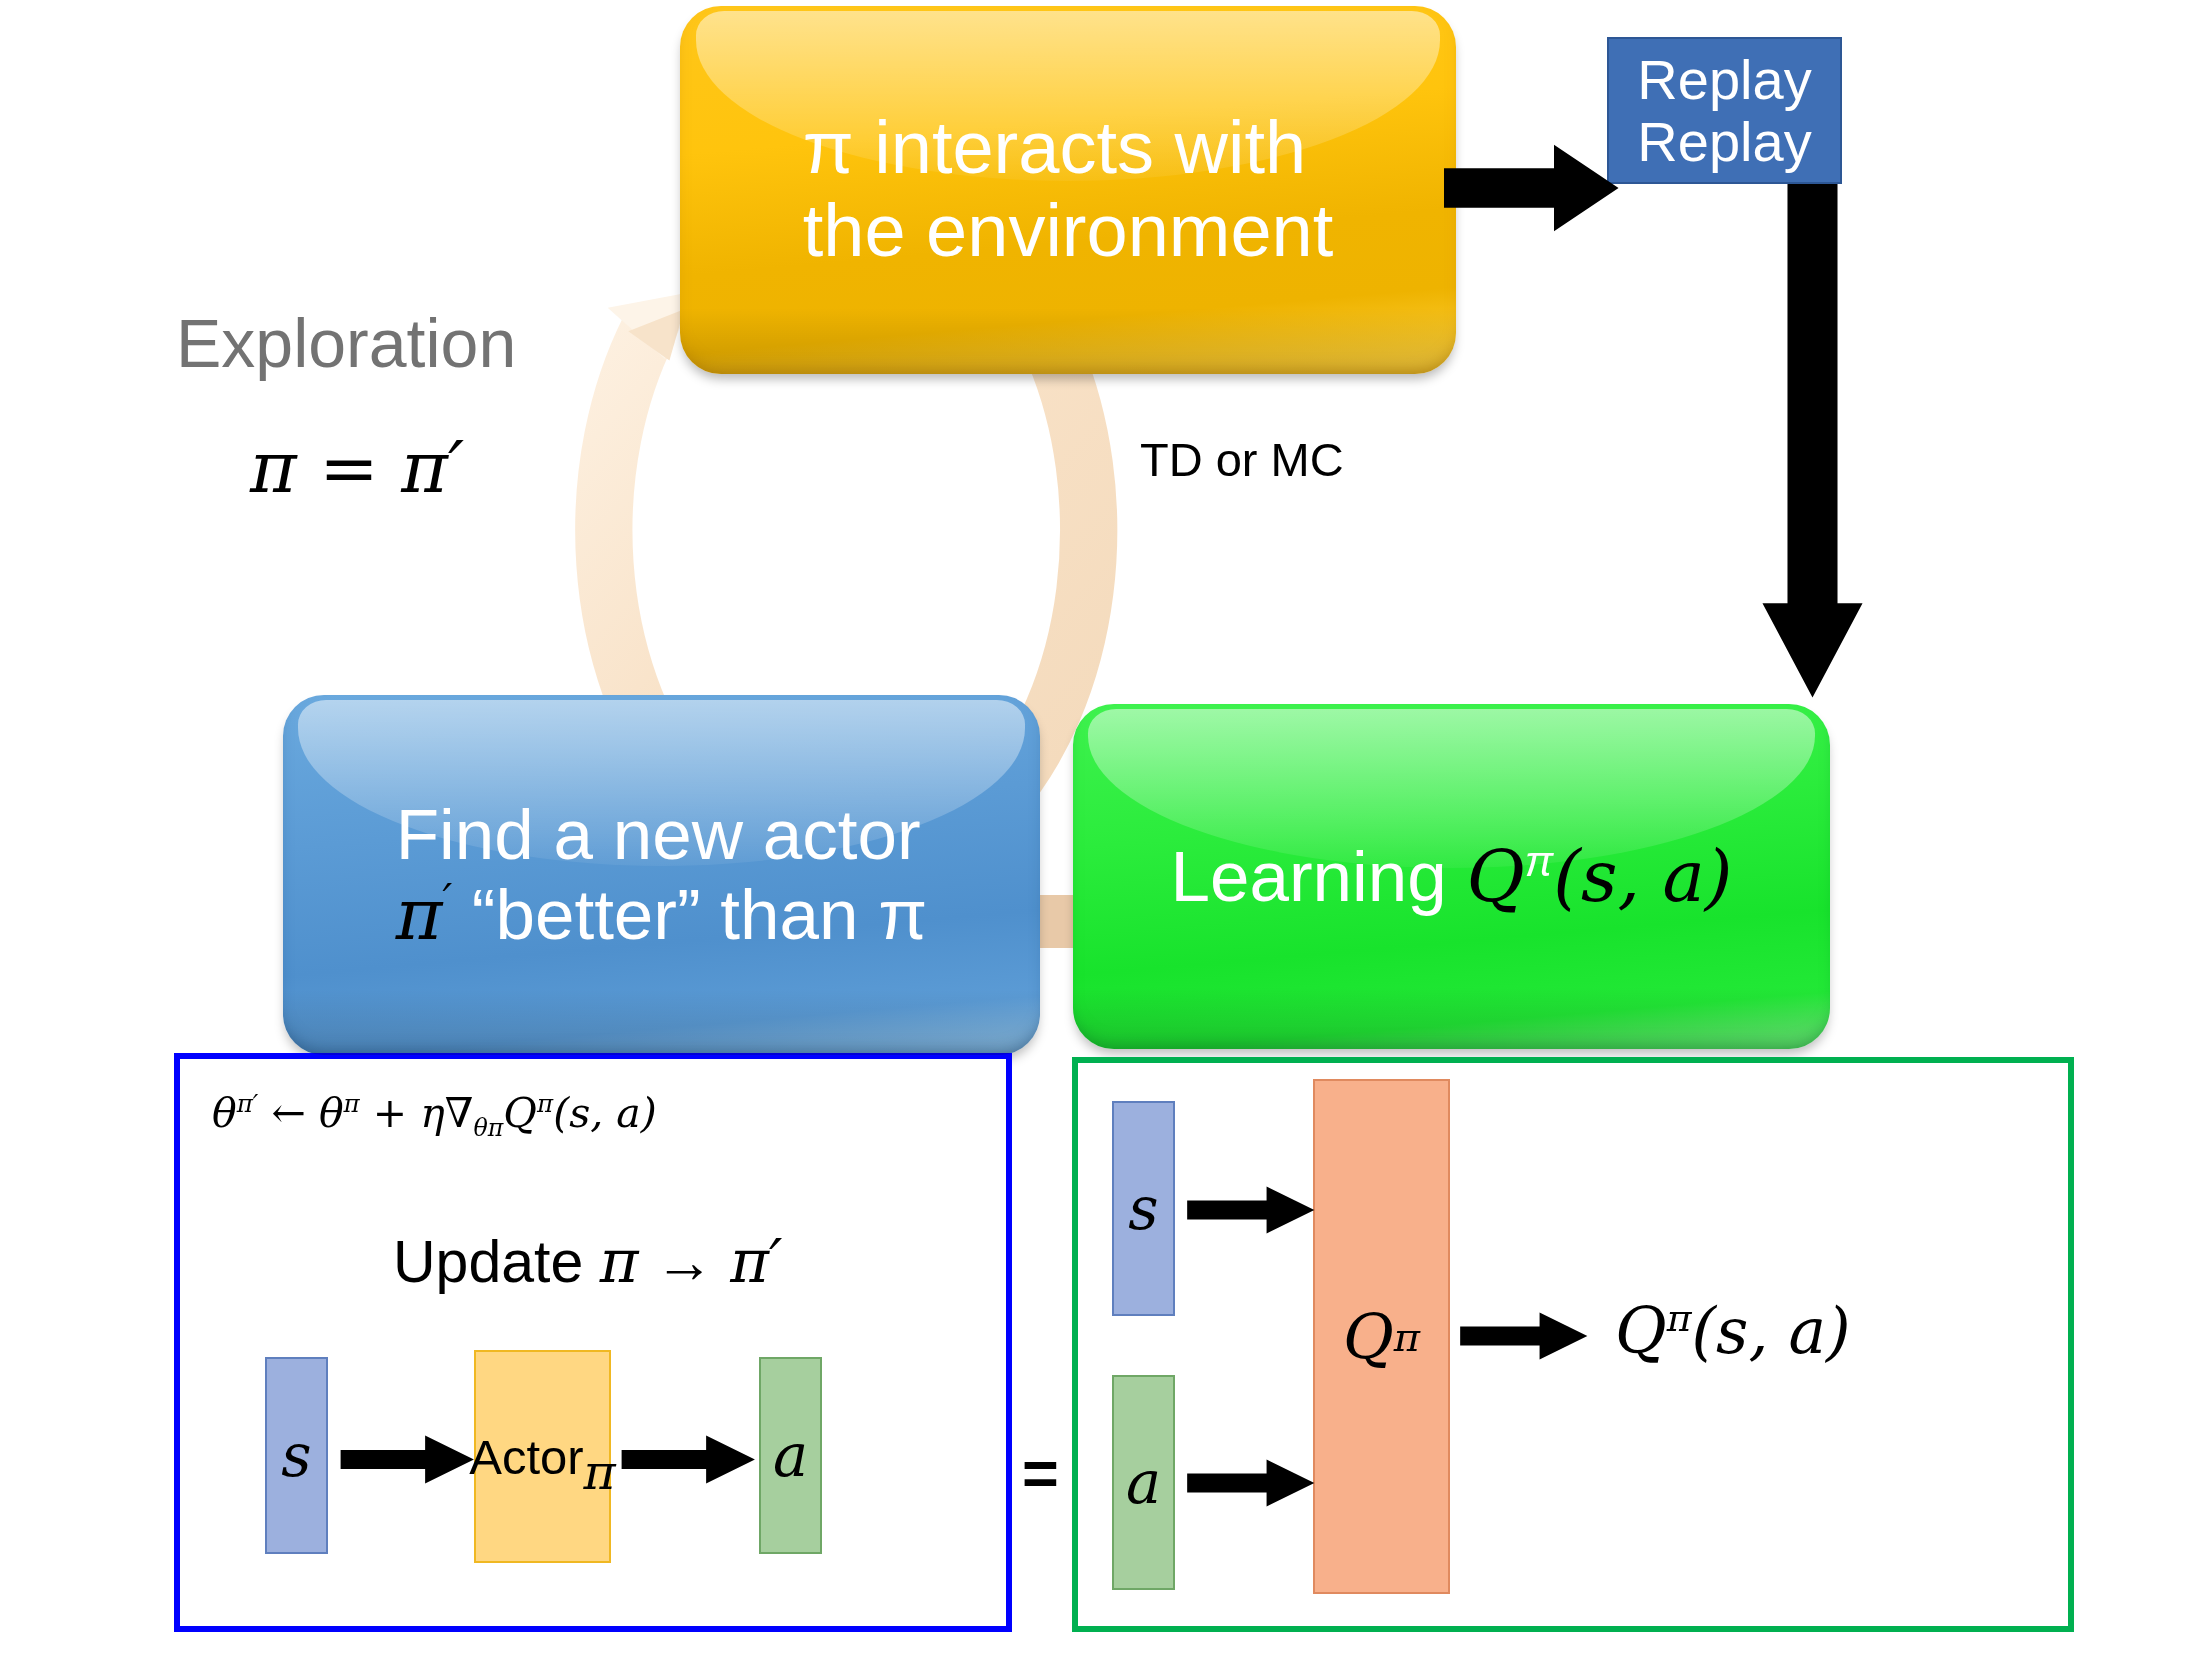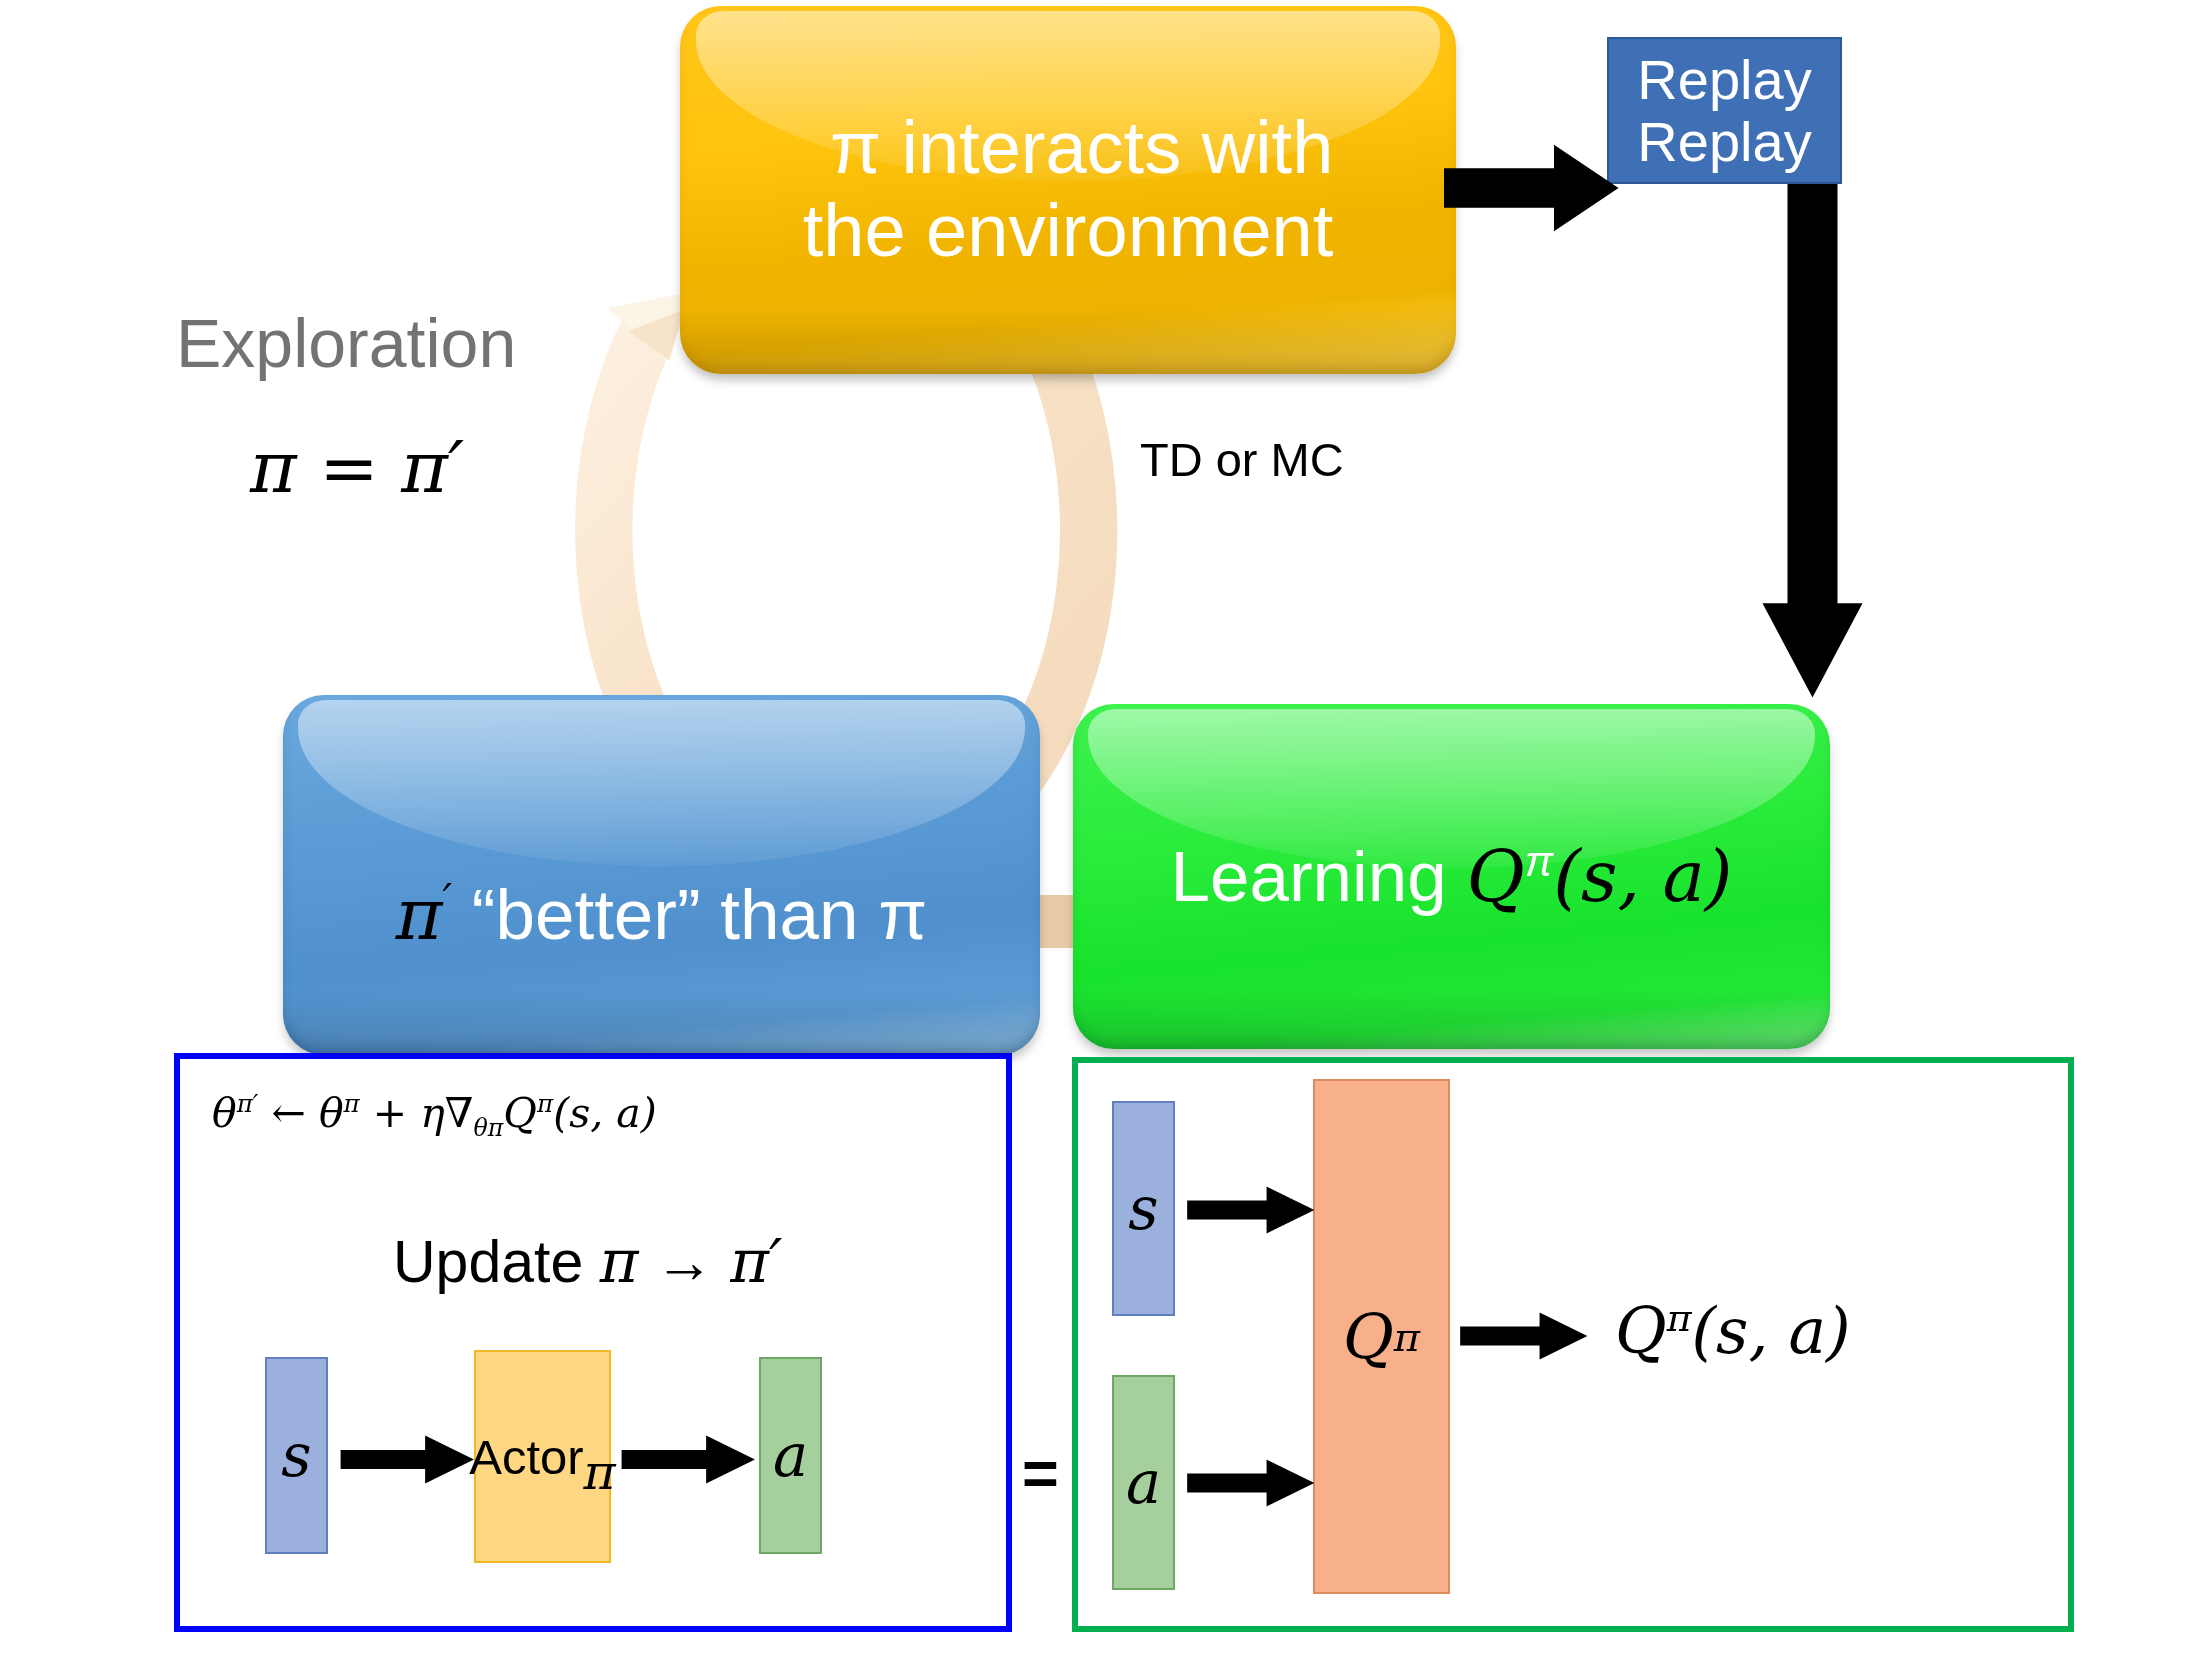--- a/index.html
+++ b/index.html
@@ -9,21 +9,21 @@
   .stage{position:absolute;left:0;top:0;width:2205px;height:1654px;}
 
   
   .abs{position:absolute;}
 
   
   .glossy{
     position:absolute;
     border-radius:41px;
     display:flex;align-items:center;justify-content:center;
-    text-align:right;
+    text-align:left;
     color:#ffffff;
     line-height:1.12;
     box-sizing:border-box;
     overflow:hidden;
   }
   .glossy .lbl{position:relative;z-index:3;padding:0 19px;}
   .glossy::before{ 
     content:"";position:absolute;left:2%;right:2%;top:1.5%;height:46%;
     border-radius:34px 34px 60% 60%/29px 29px 100% 100%;
     background:linear-gradient(180deg,rgba(255,255,255,.50),rgba(255,255,255,.06));
@@ -143,21 +143,21 @@
   </div>
 
   <div class="txt" style="left:1132px;top:432px;font-size:47px;margin-left:8px;">
     <span>TD or MC</span>
   </div>
 
   <div class="abs" style="left:1014px;top:895px;width:66px;height:53px;background:#e8c9a8;"></div>
 
   <div class="glossy" id="box-actor">
     <div class="lbl">
-      <br>
+      <span>Find a new actor</span><br>
       <span class="math" style="font-style:italic;">π</span><span class="math" style="font-style:italic;vertical-align:super;font-size:.6em;">′</span><span> “better” than π</span>
     </div>
   </div>
 
   <div class="glossy" id="box-critic">
     <div class="lbl">
       <span>Learning </span><span class="math">Q</span><sup class="pi">π</sup><span class="math">(s, a)</span>
     </div>
   </div>
 

